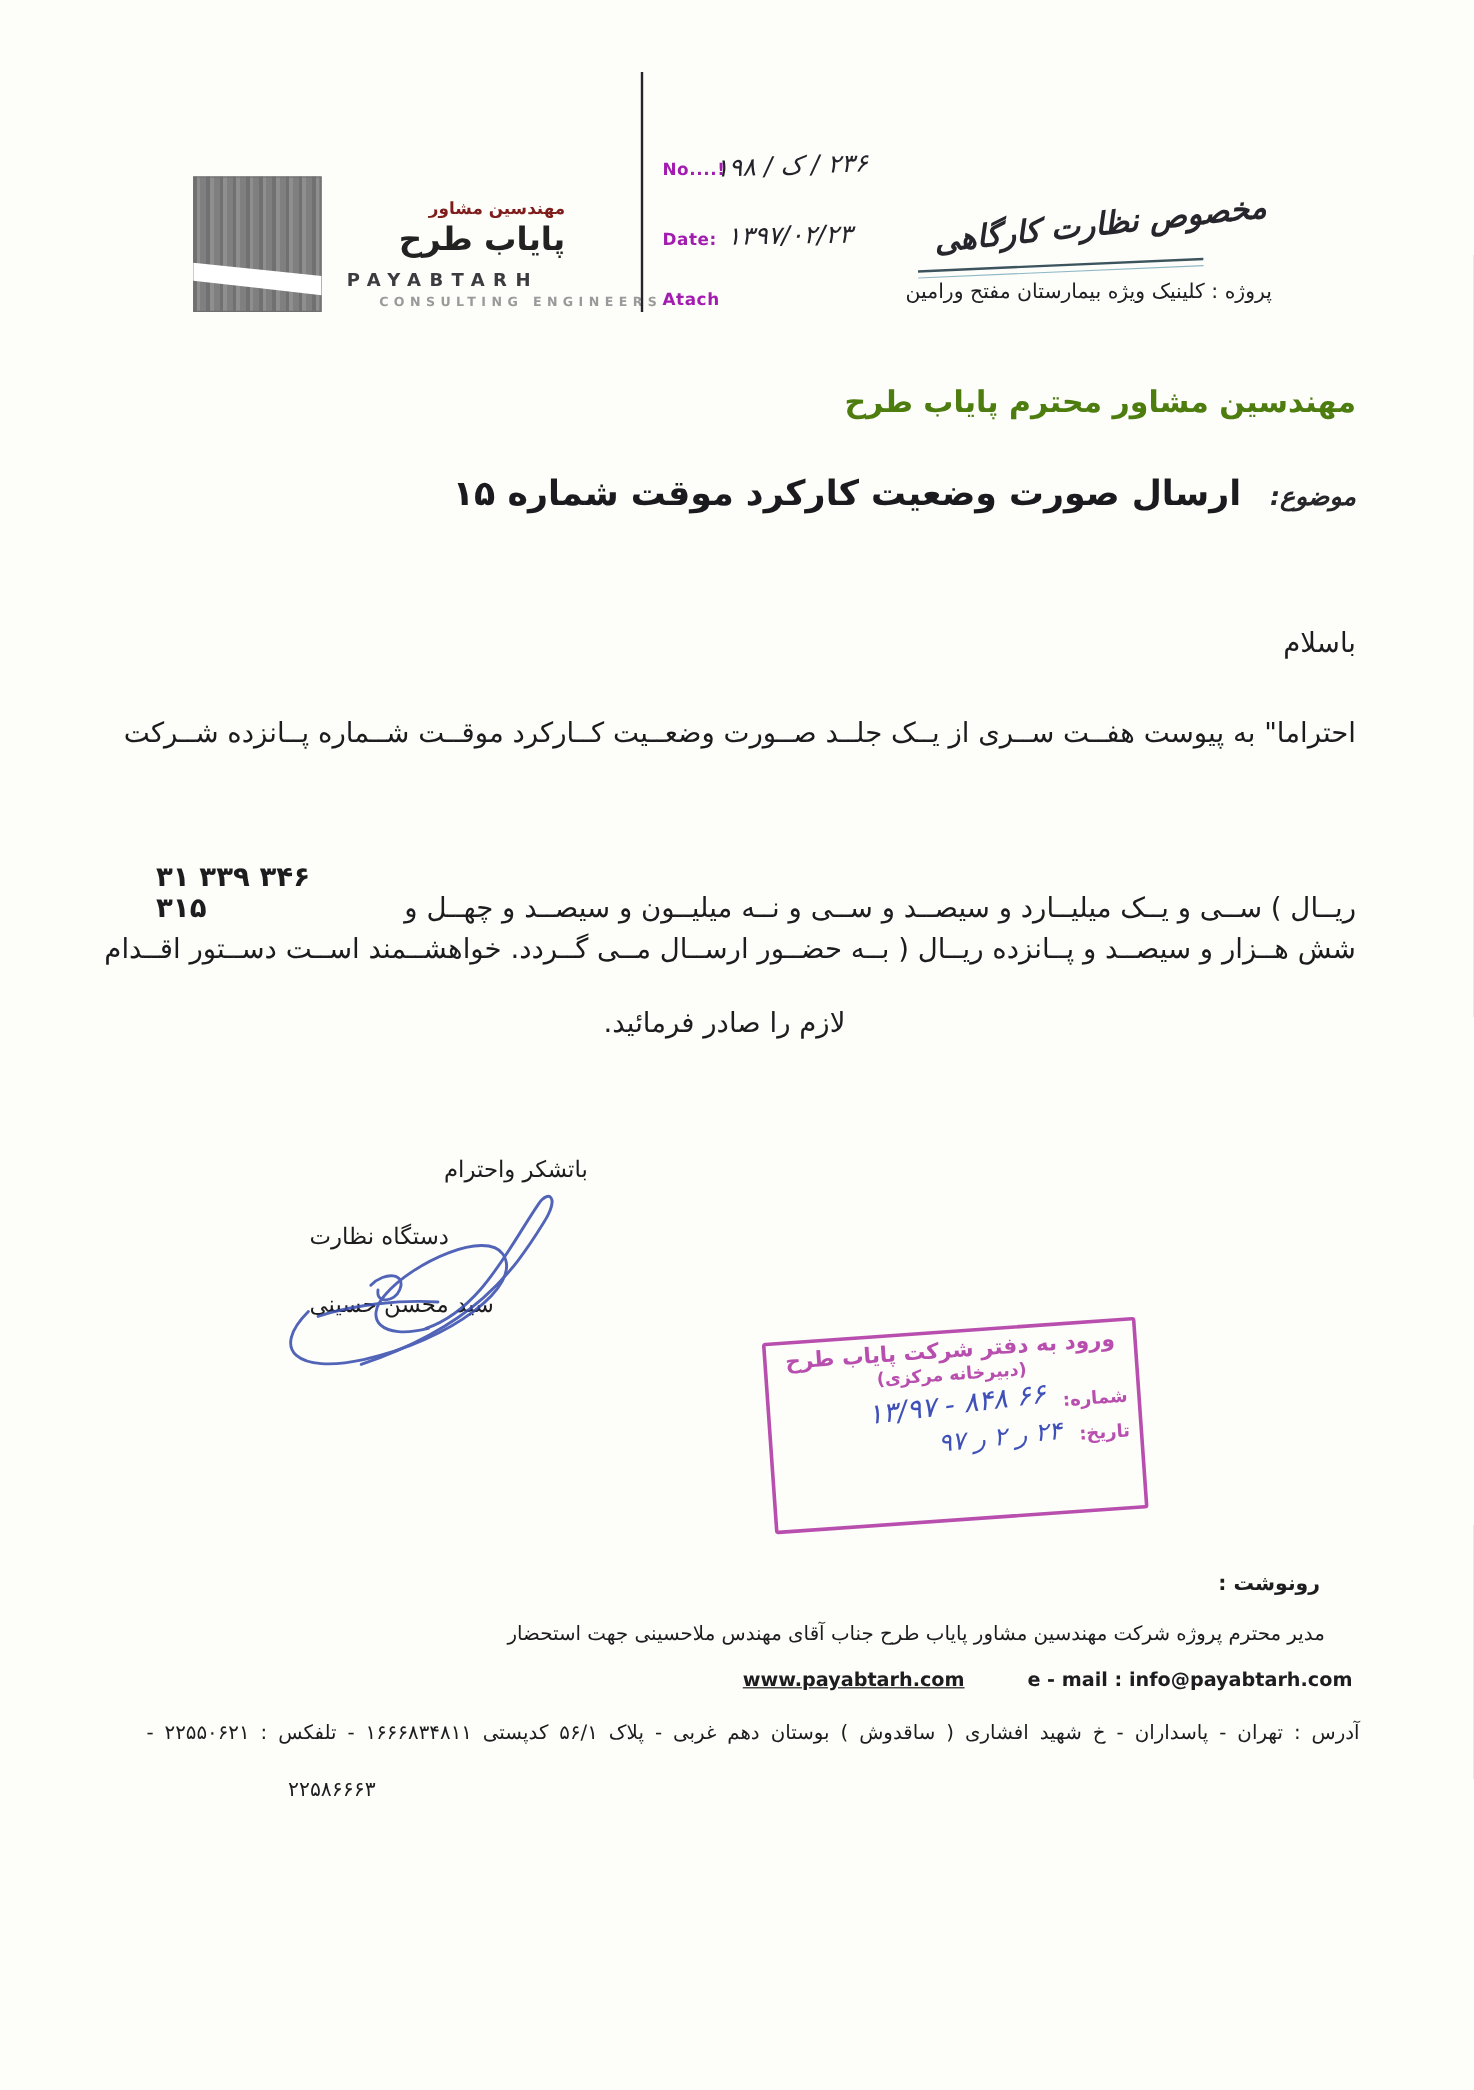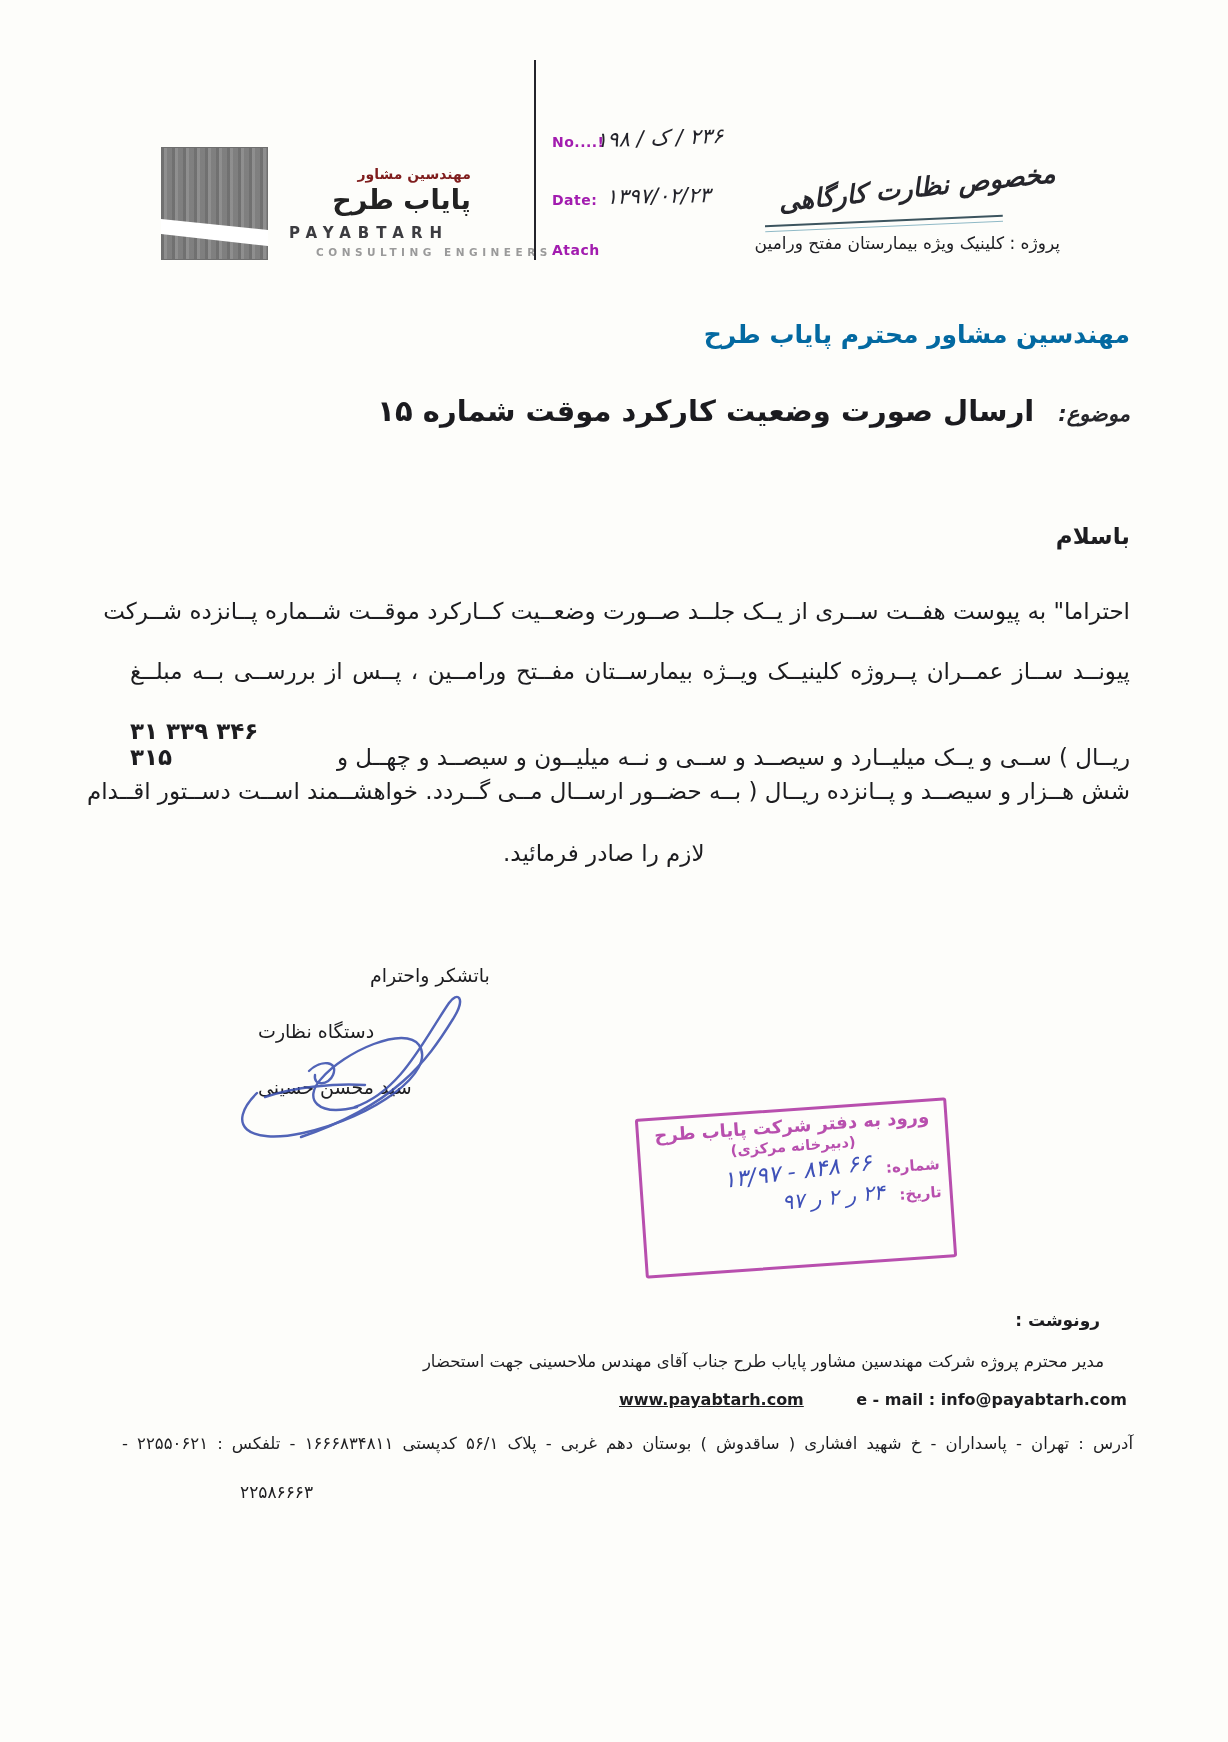--- a/index.html
+++ b/index.html
@@ -26,25 +26,25 @@
   .hdr-label{color:#a21caf;font-size:14px;font-weight:bold;letter-spacing:.5px;}
   .hand{font-style:italic;color:#23232a;}
   .no-value{left:596px;top:126px;font-size:21px;transform:rotate(-2deg);}
   .date-value{left:606px;top:184px;font-size:21px;transform:rotate(-1deg);}
   .supervision{right:173px;top:158px;font-size:26px;font-weight:bold;font-style:italic;
     transform:rotate(-6deg);transform-origin:right center;color:#26262c;letter-spacing:1px;}
   .note-underline{right:225px;top:220px;width:238px;height:4px;
     border-top:2px solid #3c545e;border-bottom:1px solid #8fb9c6;transform:rotate(-2.5deg);}
   .project-line{right:168px;top:233px;font-size:17px;color:#202024;}
   
-  .addressee{right:98px;top:320px;font-size:25px;font-weight:bold;color:#0369a1;}
+  .addressee{right:98px;top:320px;font-size:25px;font-weight:bold;color:#4d7c0f;}
   .subject-row{right:98px;top:394px;display:flex;direction:rtl;align-items:baseline;gap:24px;}
   .subject-label{font-size:21px;font-style:italic;font-weight:bold;color:#26262b;}
   .subject-text{font-size:29px;font-weight:bold;color:#1b1b1f;}
-  .salutation{right:98px;top:523px;font-size:23px;font-weight:bold;}
+  .salutation{right:98px;top:523px;font-size:23px;font-weight:normal;}
   .body-line{left:130px;width:1000px;font-size:23px;color:#1c1c1f;
     direction:rtl;text-align:justify;text-align-last:justify;white-space:nowrap;}
   .amount-row{left:130px;width:1000px;display:flex;direction:ltr;align-items:baseline;}
   .amount-digits{font-size:23px;font-weight:bold;letter-spacing:1px;}
   .amount-rest{flex:1;margin-left:26px;font-size:23px;direction:rtl;
     text-align:justify;text-align-last:justify;white-space:nowrap;}
   .line5{left:503px;top:840px;font-size:23px;direction:rtl;}
   
   .closing{left:370px;top:964px;font-size:19px;}
   .sig-org{left:258px;top:1020px;font-size:19px;}
@@ -96,21 +96,20 @@
   <div class="abs project-line rtl">پروژه : کلینیک ویژه بیمارستان مفتح ورامین</div>
 
   <div class="abs addressee rtl">مهندسین مشاور محترم پایاب طرح</div>
   <div class="abs subject-row">
     <span class="subject-label">موضوع:</span>
     <span class="subject-text">ارسال صورت وضعیت کارکرد موقت شماره ۱۵</span>
   </div>
   <div class="abs salutation rtl">باسلام</div>
 
   <div class="abs body-line" style="top:598px;">احتراما" به پیوست هفــت ســری از یــک جلــد صــورت وضعــیت کــارکرد موقــت شــماره پــانزده شــرکت</div>
-  <div class="abs body-line" style="top:658px;">پیونــد ســاز عمــران پــروژه کلینیــک ویــژه بیمارســتان مفــتح ورامــین ، پــس از بررســی بــه مبلــغ</div>
   <div class="abs amount-row" style="top:718px;gap:43px;">
     <span class="amount-digits"><span class="ltrnum">۳۱ ۳۳۹ ۳۴۶ ۳۱۵</span></span>
     <span class="amount-rest">ریــال ) ســی و یــک میلیــارد و سیصــد و ســی و نــه میلیــون و سیصــد و چهــل و</span>
   </div>
   <div class="abs body-line" style="top:778px;">شش هــزار و سیصــد و پــانزده ریــال ( بــه حضــور ارســال مــی گــردد. خواهشــمند اســت دســتور اقــدام</div>
   <div class="abs line5">لازم را صادر فرمائید.</div>
 
   <div class="abs closing rtl">باتشکر واحترام</div>
   <div class="abs sig-org rtl">دستگاه نظارت</div>
   <div class="abs sig-name rtl">سید محسن حسینی</div>

